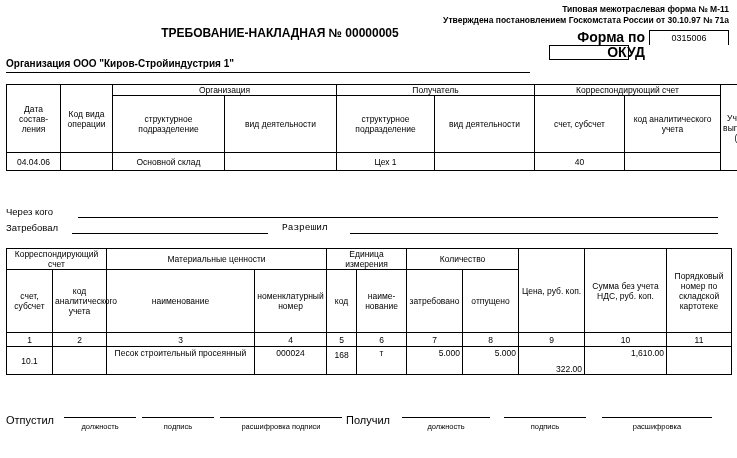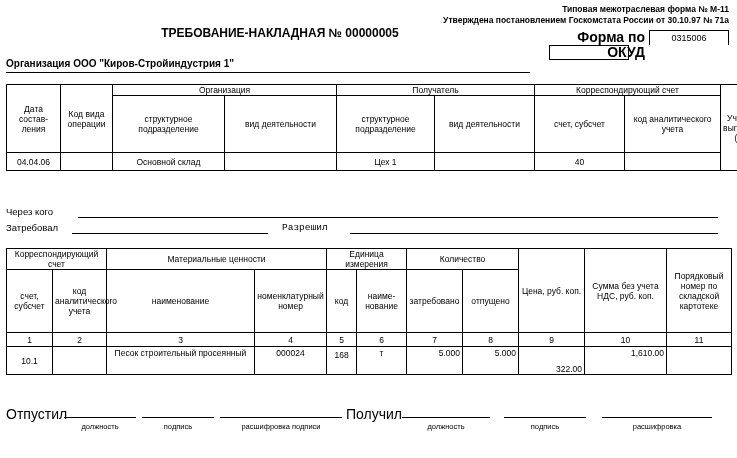--- a/index.html
+++ b/index.html
@@ -138,21 +138,21 @@
   .mid .l3 { position: absolute; top: 27px; left: 344px; width: 368px; border-bottom: 1px solid #000; }
 
   
   .footer {
     position: absolute;
     top: 406px;
     left: 6px;
     width: 725px;
     font-size: 9.5px;
   }
-  .footer .lab { position: absolute; top: 0; font-size: 14px; }
+  .footer .lab { position: absolute; top: 8px; font-size: 11px; }
   .footer .ln { position: absolute; top: 11px; border-bottom: 1px solid #000; }
   .footer .cap { position: absolute; top: 16px; font-size: 7.5px; text-align: center; }
 </style>
 </head>
 <body>
 
 <div class="page">
 
   <div class="hdr-right">
     <div>Типовая межотраслевая форма № М-11</div>

